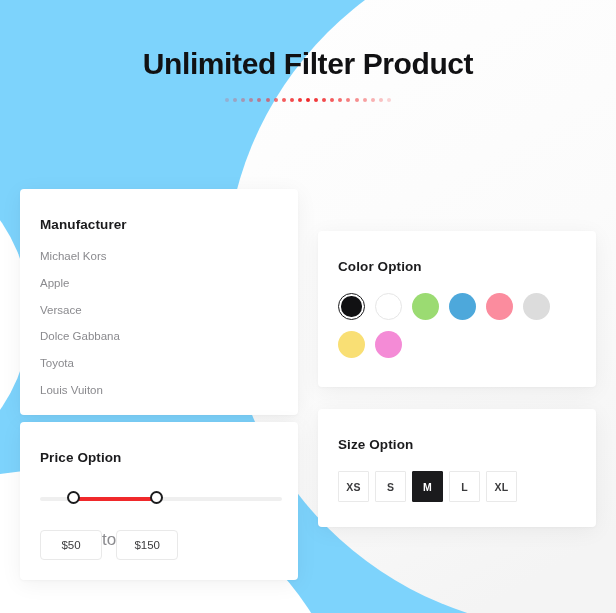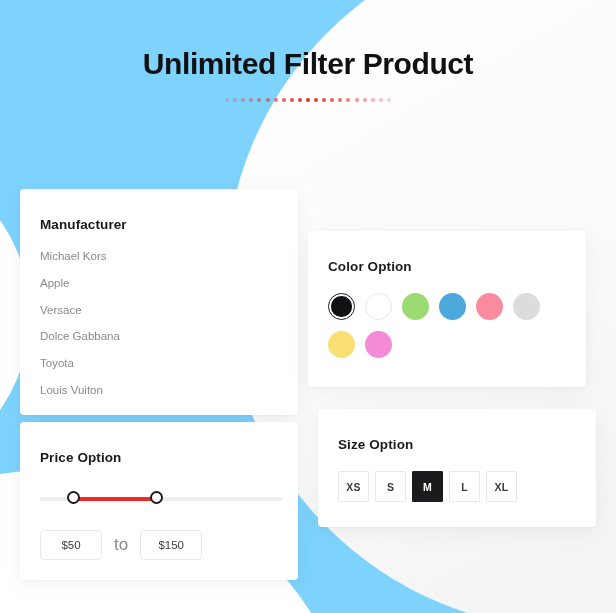--- a/index.html
+++ b/index.html
@@ -46,21 +46,21 @@
   .card {
     position:absolute; background:#ffffff; border-radius:4px;
     box-shadow:0 4px 22px rgba(0,0,0,0.055), 0 1px 3px rgba(0,0,0,0.03);
   }
   .card-title {
     font-size:13.5px; font-weight:700; color:#1b1b1d; letter-spacing:0.1px;
   }
 
   #card-manufacturer { left:20px;  top:189px; width:278px; height:226px; }
   #card-price        { left:20px;  top:422px; width:278px; height:158px; }
-  #card-color        { left:308px; top:231px; width:278px; height:156px; }
+  #card-color        { left:318px; top:231px; width:278px; height:156px; }
   #card-size         { left:318px; top:409px; width:278px; height:118px; }
 
   .card-inner { padding:28px 20px 0 20px; }
 
   
   .brand-list { margin-top:19px; }
   .brand-item {
     font-size:11.5px; color:#8a8a8e; line-height:1; margin-bottom:15.3px;
     cursor:pointer;
   }
@@ -94,21 +94,21 @@
     position:absolute; top:5.5px; left:0; right:0; height:4px;
     background:#efefef; border-radius:3px;
   }
   .slider-fill {
     position:absolute; top:5.5px; height:4px; background:#f0292b; border-radius:3px;
   }
   .slider-handle {
     position:absolute; top:0; width:13px; height:13px; border-radius:50%;
     background:#ffffff; border:2px solid #1b1b1d; cursor:pointer;
   }
-  .price-row { margin-top:25px; display:flex; align-items:center; gap:12px; }
+  .price-row { margin-top:25px; display:flex; }
   .price-box {
     width:62px; height:30px; border:1px solid #e9e9e9; border-radius:4px;
     background:#fff; display:flex; align-items:center; justify-content:center;
     font-size:11.5px; color:#3b3b3d; cursor:text;
   }
   .price-to { font-size:17px; color:#8a8a8e; }
 </style>
 </head>
 <body>
 

